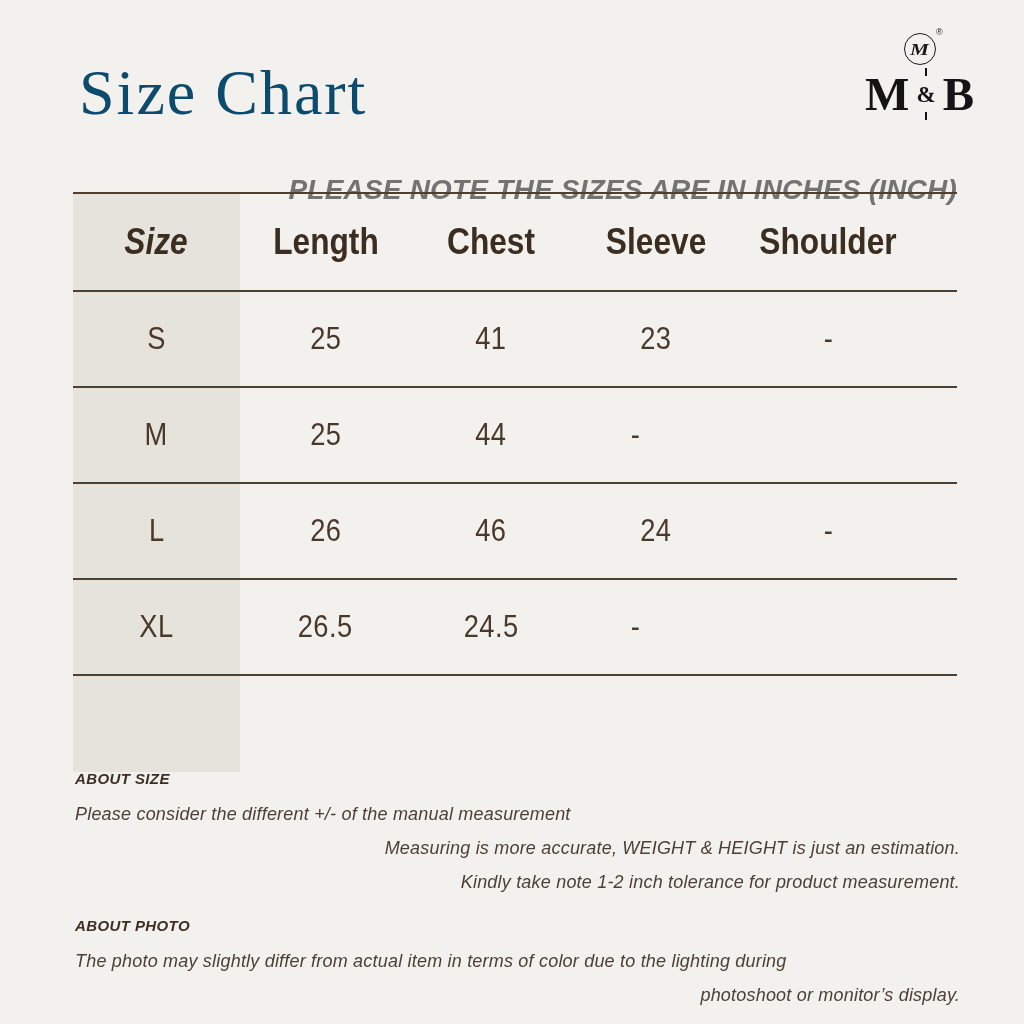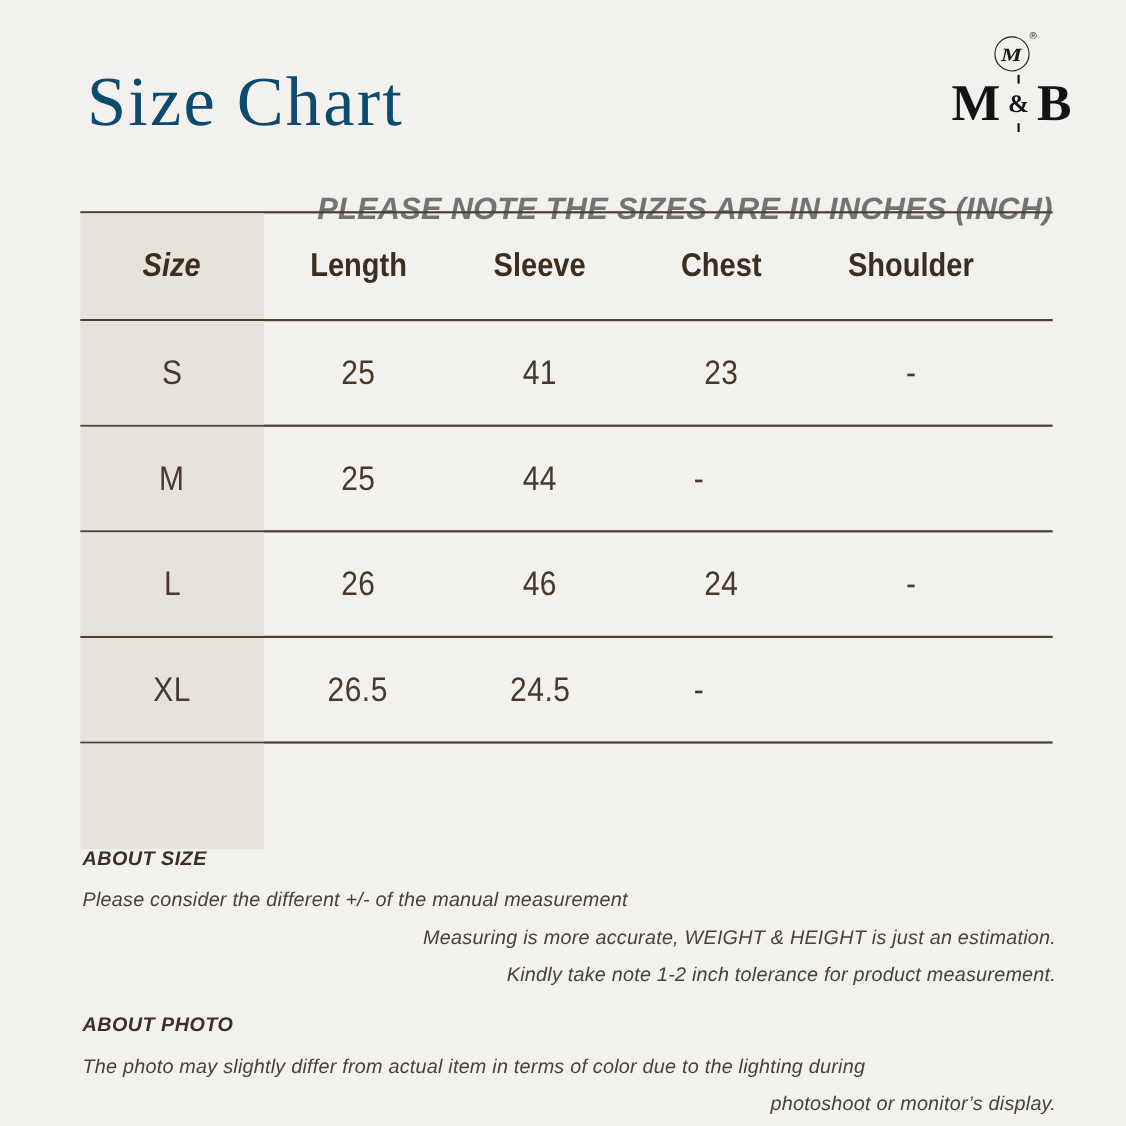--- a/index.html
+++ b/index.html
@@ -122,40 +122,40 @@
     display: flex;
     align-items: center;
     justify-content: center;
     font-size: 31px;
     color: #4a392b;
     letter-spacing: 0.5px;
   }
   .t-cell.shoulder { padding-right: 42px; }
   .size-col { background: #e6e3dc; }
   .header-row .t-cell {
-    font-size: 30px;
+    font-size: 36px;
     font-weight: 700;
     color: #3b2d20;
     letter-spacing: 0;
   }
   .header-row .size-col { font-style: italic; }
   .cond {
     display: inline-block;
     transform: scaleX(0.88);
   }
 
   
   .about-wrap {
     position: absolute;
     left: 75px;
     top: 770px;
     width: 885px;
   }
   .about-heading {
-    font-size: 18px;
+    font-size: 15px;
     font-weight: 700;
     font-style: italic;
     color: #3f2e23;
     letter-spacing: 0.4px;
     margin-bottom: 10px;
   }
   .about-line {
     font-size: 18px;
     font-style: italic;
     color: #4c3f35;
@@ -191,24 +191,24 @@
 <div class="size-table">
 
   <div class="t-row header-row">
     <div class="t-cell size-col">
         <span class="cond">Size</span>
       </div>
     <div class="t-cell">
         <span class="cond">Length</span>
       </div>
     <div class="t-cell">
+        <span class="cond">Chest</span>
+      </div>
+    <div class="t-cell">
         <span class="cond">Sleeve</span>
-      </div>
-    <div class="t-cell">
-        <span class="cond">Chest</span>
       </div>
     <div class="t-cell shoulder">
         <span class="cond">Shoulder</span>
       </div>
   </div>
 
   <div class="t-row">
     <div class="t-cell size-col">
         <span class="cond">S</span>
       </div>

